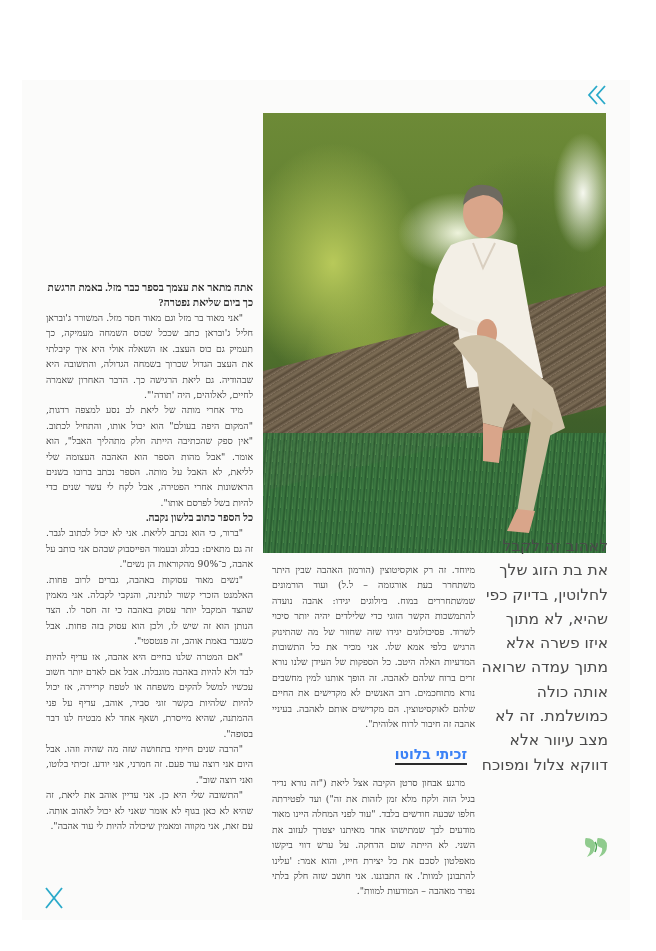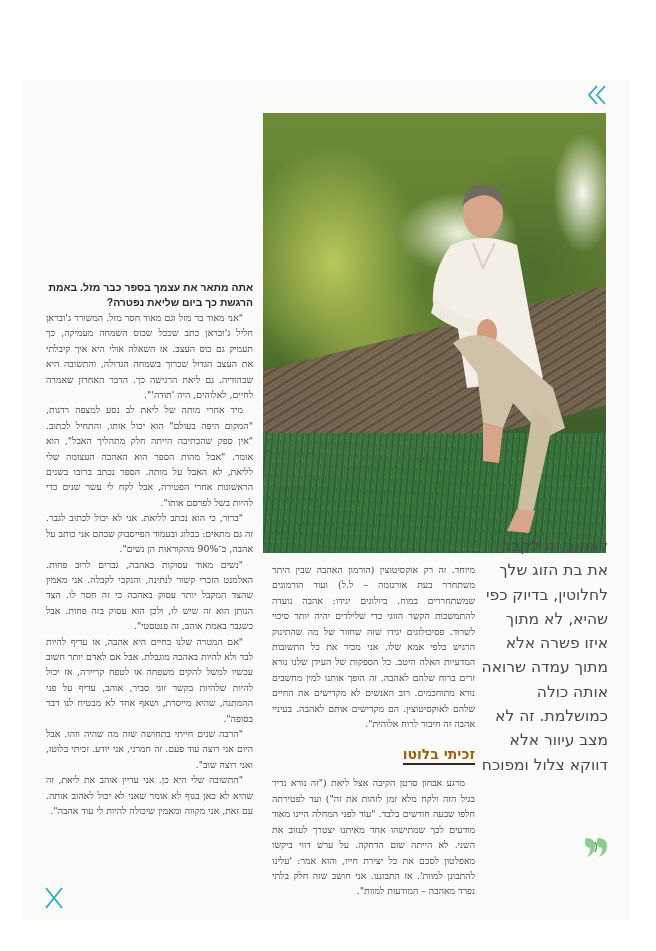--- a/index.html
+++ b/index.html
@@ -16,24 +16,24 @@
       linear-gradient(180deg, #6d8a37 0%, #5a7a2e 45%, #3f5f2a 70%, #2f5a2e 100%);
   }
   .photo .log { position:absolute; left:0; top:258px; width:343px; height:120px;
     background: repeating-linear-gradient(160deg, #6b5a48 0px, #7d6b57 3px, #5a4a3a 6px, #857260 9px);
     transform: skewY(-14deg); transform-origin:left top; opacity:.95; }
   .photo .grass { position:absolute; left:0; bottom:0; width:343px; height:120px;
     background: repeating-linear-gradient(95deg, #2e6a3a 0px, #3e7d44 2px, #275a30 4px, #4a8a4c 6px); opacity:.9; }
   .photo .person { position:absolute; left:150px; top:60px; width:160px; height:370px; }
   .col { position:absolute; direction:rtl; text-align:justify; color:#3a3a3a; font-family:"DejaVu Serif", serif; font-size:9.3px; line-height:15.4px; }
   .col p { margin:0; text-indent:10px; }
-  .col h4 { margin:0; font-family:Liberation Sans, sans-serif; font-weight:bold; font-size:10.4px; line-height:15px; color:#2a2a2a; text-align:right; }
+  .col h4 { margin:0; font-family:Liberation Serif, serif; font-weight:bold; font-size:10.4px; line-height:15px; color:#2a2a2a; text-align:right; }
   .col-left { left:46px; top:280px; width:207px; }
   .col-mid { left:272px; top:562px; width:203px; }
-  .section-title { display:inline-block; font-family:"DejaVu Sans", sans-serif; font-weight:bold; font-size:14px; line-height:18px; color:#a16207; border-bottom:2px solid #2a2a2a; margin:14px 0 10px 0; }
+  .section-title { display:inline-block; font-family:"DejaVu Sans", sans-serif; font-weight:bold; font-size:14px; line-height:18px; color:#3b82f6; border-bottom:2px solid #2a2a2a; margin:14px 8px 10px 0; }
   .pullquote { position:absolute; left:478px; top:534px; width:130px; direction:rtl; text-align:right; font-family:"DejaVu Sans", sans-serif; font-size:15.5px; line-height:24.3px; color:#4a4a4a; }
   .quote-mark { position:absolute; left:583px; top:836px; width:26px; height:22px; }
   .end-mark { position:absolute; left:44px; top:886px; width:20px; height:24px; }
 </style>
 </head>
 <body>
 
 <div class="page"></div>
 
 <svg class="nav-arrows" viewBox="0 0 24 24">
@@ -60,20 +60,21 @@
 
     <path d="M70 250 L90 255 L86 290 L70 288 Z" fill="#d9a58a"></path>
     <path d="M104 336 L122 338 L116 360 L94 358 Z" fill="#d9a58a"></path>
   </svg>
 </div>
 
 <div class="col col-left">
   <h4>אתה מתאר את עצמך בספר כבר מזל. באמת הרגשת כך ביום שליאת נפטרה?</h4>
   <p>"אני מאוד בר מזל וגם מאוד חסר מזל. המשורר ג'ובראן חליל ג'ובראן כתב שככל שכוס השמחה מעמיקה, כך תעמיק גם כוס העצב. אז השאלה אולי היא איך קיבלתי את העצב הגדול שכרוך בשמחה הגדולה, והתשובה היא שבהודיה. גם ליאת הרגישה כך. הדבר האחרון שאמרה לחיים, לאלוהים, היה 'תודה'".</p>
   <p>מיד אחרי מותה של ליאת לב נסע למצפה רדגות, "המקום היפה בעולם" הוא יכול אותו, והתחיל לכתוב. "אין ספק שהכתיבה הייתה חלק מתהליך האבל", הוא אומר. "אבל מהות הספר הוא האהבה העצומה שלי לליאת, לא האבל על מותה. הספר נכתב ברובו בשנים הראשונות אחרי הפטירה, אבל לקח לי עשר שנים כדי להיות בשל לפרסם אותו".</p>
+  <h4>כל הספר כתוב בלשון נקבה.</h4>
   <p>"ברור, כי הוא נכתב לליאת. אני לא יכול לכתוב לגבר. זה גם מתאים: בבלוג ובעמוד הפייסבוק שבהם אני כותב על אהבה, כ־90% מהקוראות הן נשים".</p>
   <p>"נשים מאוד עסוקות באהבה, גברים לרוב פחות. האלמנט הזכרי קשור לנתינה, והנקבי לקבלה. אני מאמין שהצד המקבל יותר עסוק באהבה כי זה חסר לו. הצד הנותן הוא זה שיש לו, ולכן הוא עסוק בזה פחות. אבל כשגבר באמת אוהב, זה פנטסטי".</p>
   <p>"אם המטרה שלנו בחיים היא אהבה, אז עדיף להיות לבד ולא להיות באהבה מוגבלת. אבל אם לאדם יותר חשוב עכשיו למשל להקים משפחה או לטפח קריירה, אז יכול להיות שלהיות בקשר זוגי סביר, אוהב, עדיף על פני ההמתנה, שהיא מייסרת, ושאף אחד לא מבטיח לנו דבר בסופה".</p>
   <p>"הרבה שנים חייתי בתחושה שזה מה שהיה וזהו. אבל היום אני רוצה עוד פעם. זה חמרני, אני יודע. זכיתי בלוטו, ואני רוצה שוב".</p>
   <p>"התשובה שלי היא כן. אני עדיין אוהב את ליאת, זה שהיא לא כאן בגוף לא אומר שאני לא יכול לאהוב אותה. עם זאת, אני מקווה ומאמין שיכולה להיות לי עוד אהבה".</p>
 </div>
 
 <div class="col col-mid">
   <p style="text-indent:0">מיוחד. זה רק אוקסיטוצין (הורמון האהבה שבין היתר משתחרר בעת אורגזמה – ל.ל) ועוד הורמונים שמשתחררים במוח. ביולוגים יגידו: אהבה נועדה להתמשכות הקשר הזוגי כדי שלילדים יהיה יותר סיכוי לשרוד. פסיכולוגים יגידו שזה שחזור של מה שהתינוק הרגיש כלפי אמא שלו. אני מכיר את כל התשובות המדעיות האלה היטב. כל הספקות של העידן שלנו נורא זרים ברוח שלהם לאהבה. זה הופך אותנו למין מחשבים נורא מתוחכמים. רוב האנשים לא מקדישים את החיים שלהם לאוקסיטוצין. הם מקדישים אותם לאהבה. בעיניי אהבה זה חיבור לרוח אלוהית".</p>
   <div style="text-align:right"><span class="section-title">זכיתי בלוטו</span></div>

